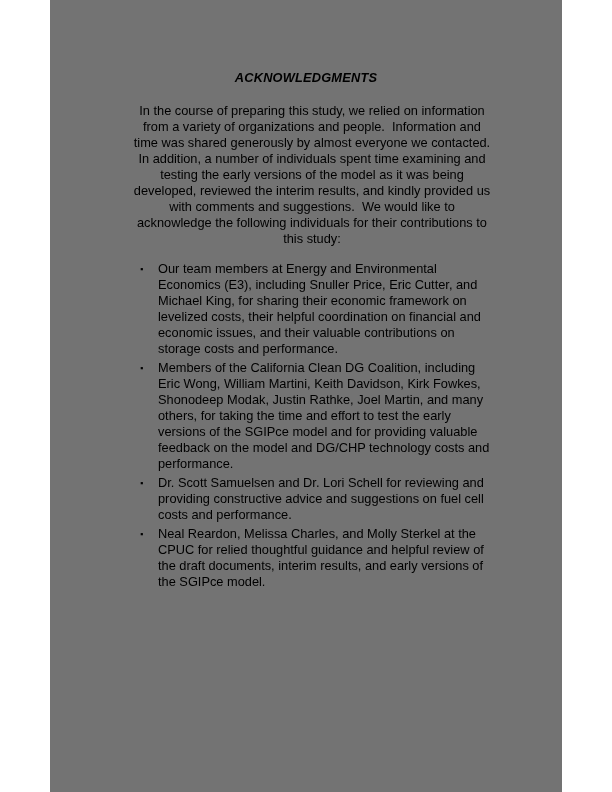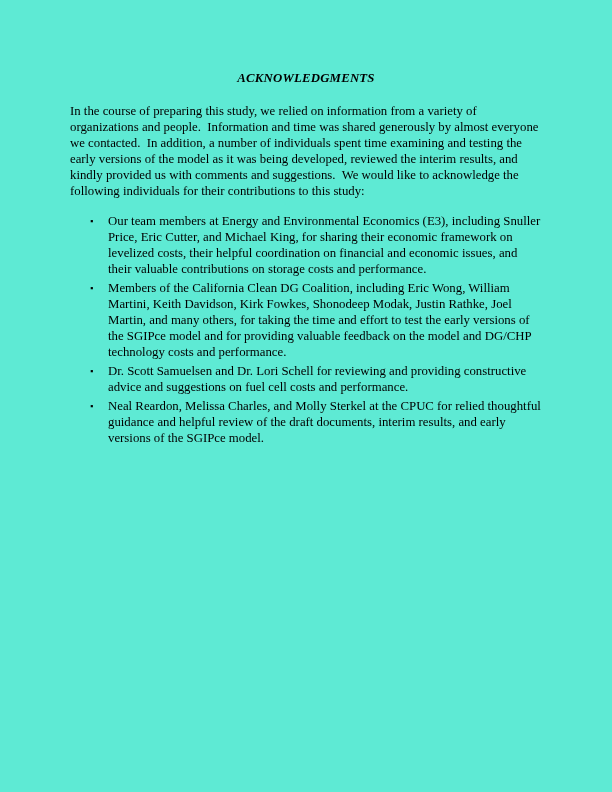--- a/index.html
+++ b/index.html
@@ -2,44 +2,44 @@
 <html><head>
 <meta charset="utf-8">
 <style>
   html, body {
     margin: 0;
     padding: 0;
     background: #ffffff;
   }
   .page {
     position: relative;
-    width: 612px;
+    width: 512px;
     height: 792px;
     margin: 0 auto;
-    background: #5eead4;
+    background: #737373;
     box-sizing: border-box;
     padding: 70px 70px 0 70px;
-    font-family: Liberation Serif, serif;
+    font-family: Liberation Sans, sans-serif;
     font-size: 12.8px;
     line-height: 16px;
     color: #000000;
     overflow: hidden;
   }
   .title {
     margin: 0 0 17px 0;
     text-align: center;
     font-size: 12.8px;
     font-weight: bold;
     font-style: italic;
     letter-spacing: 0.2px;
   }
   .intro {
-    margin: 0 0 14px 0;
+    margin: 0 0 14px 12px;
     white-space: pre-wrap;
-    text-align: left;
+    text-align: center;
   }
   .bullet-list {
     list-style: none;
     margin: 0;
     padding: 0 0 0 20px;
   }
   .bullet-item {
     display: flex;
     align-items: flex-start;
     margin: 0 0 3px 0;

